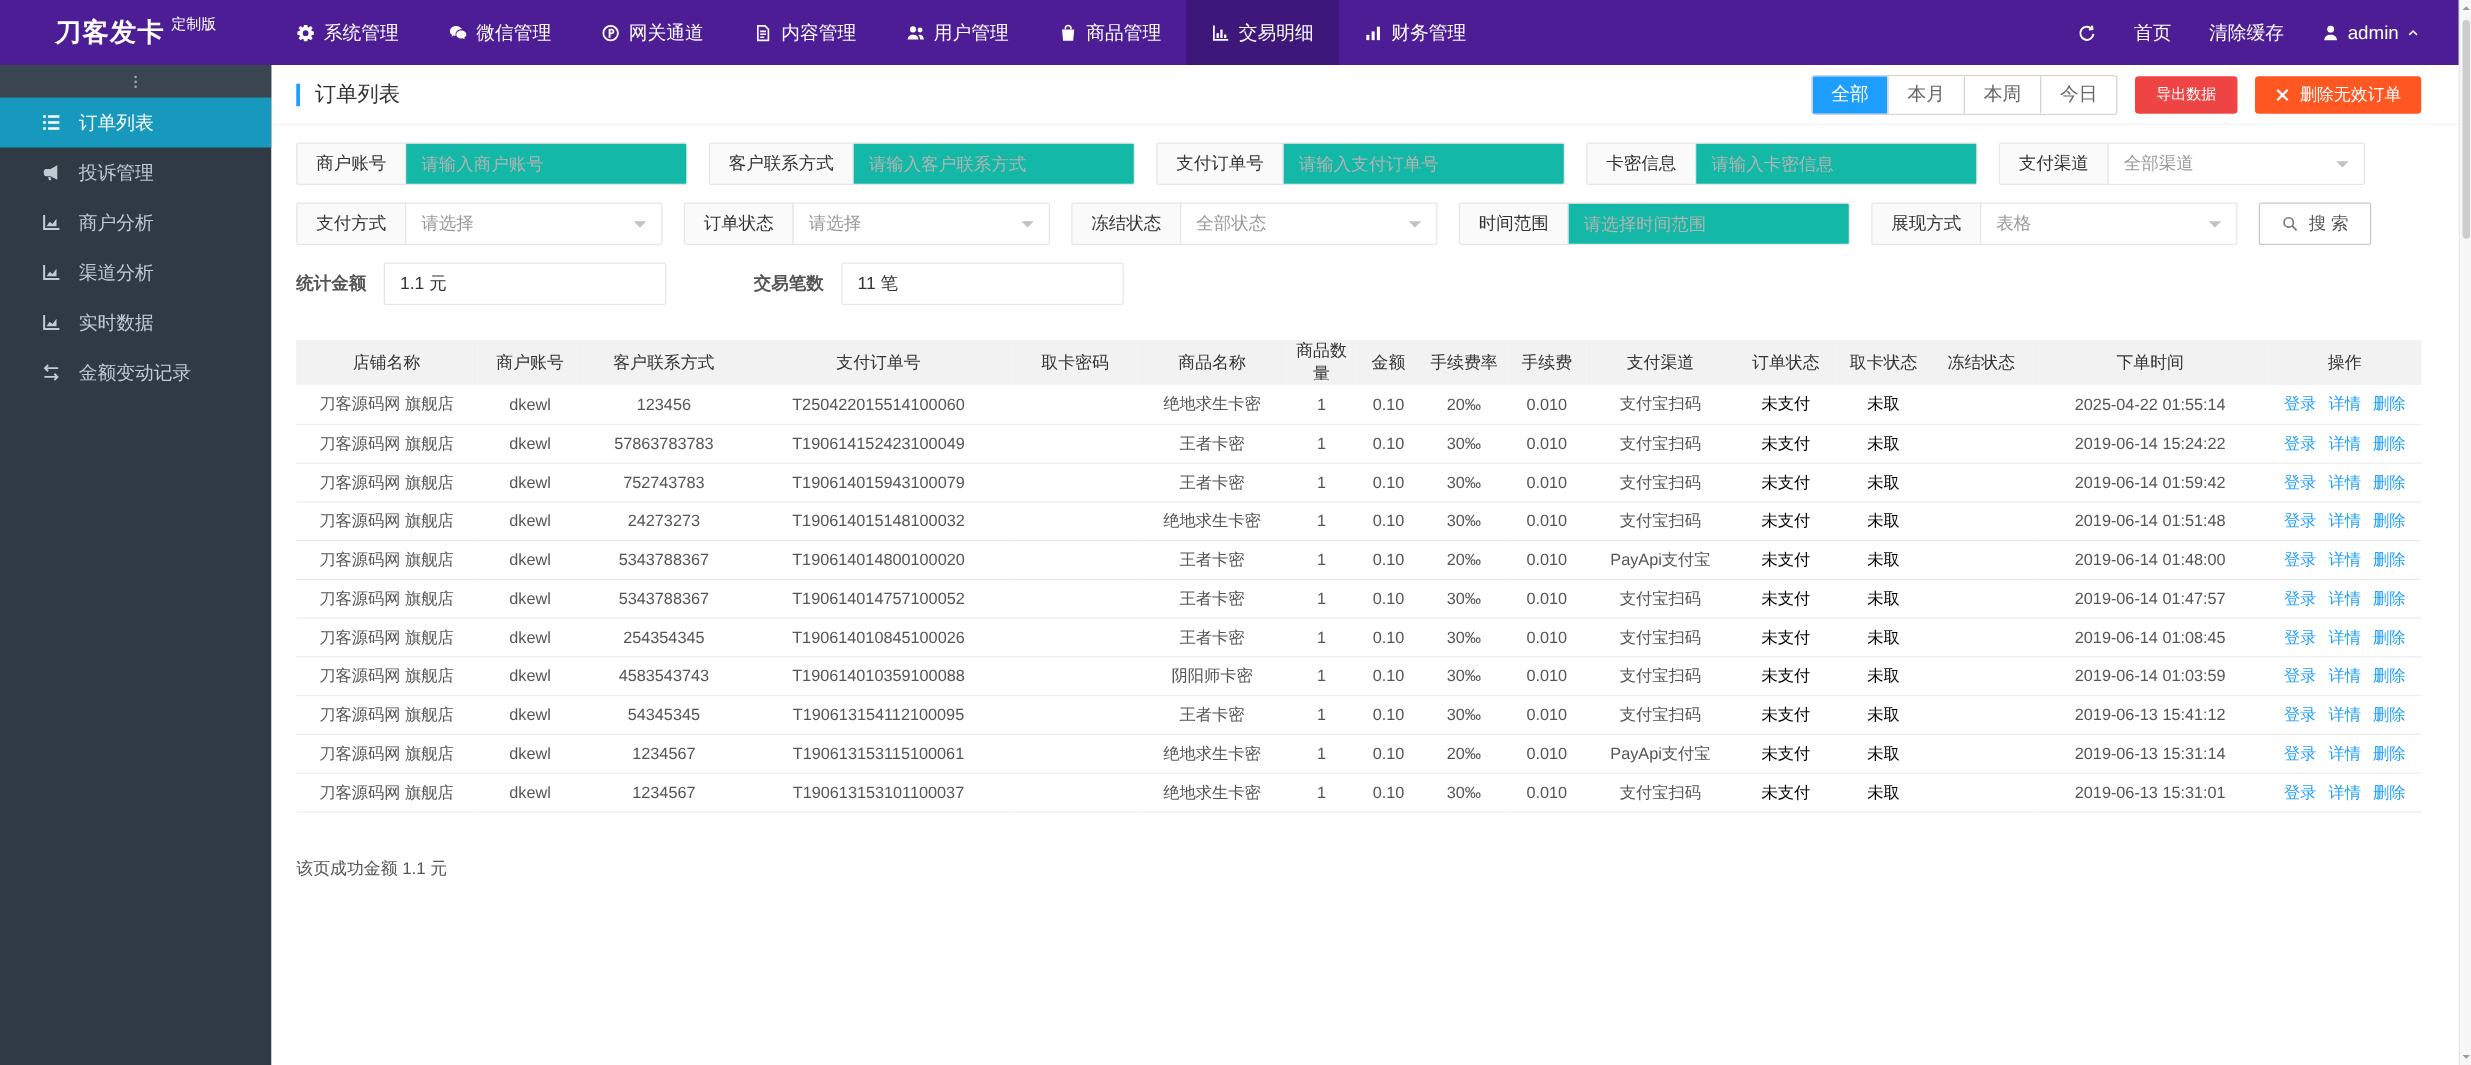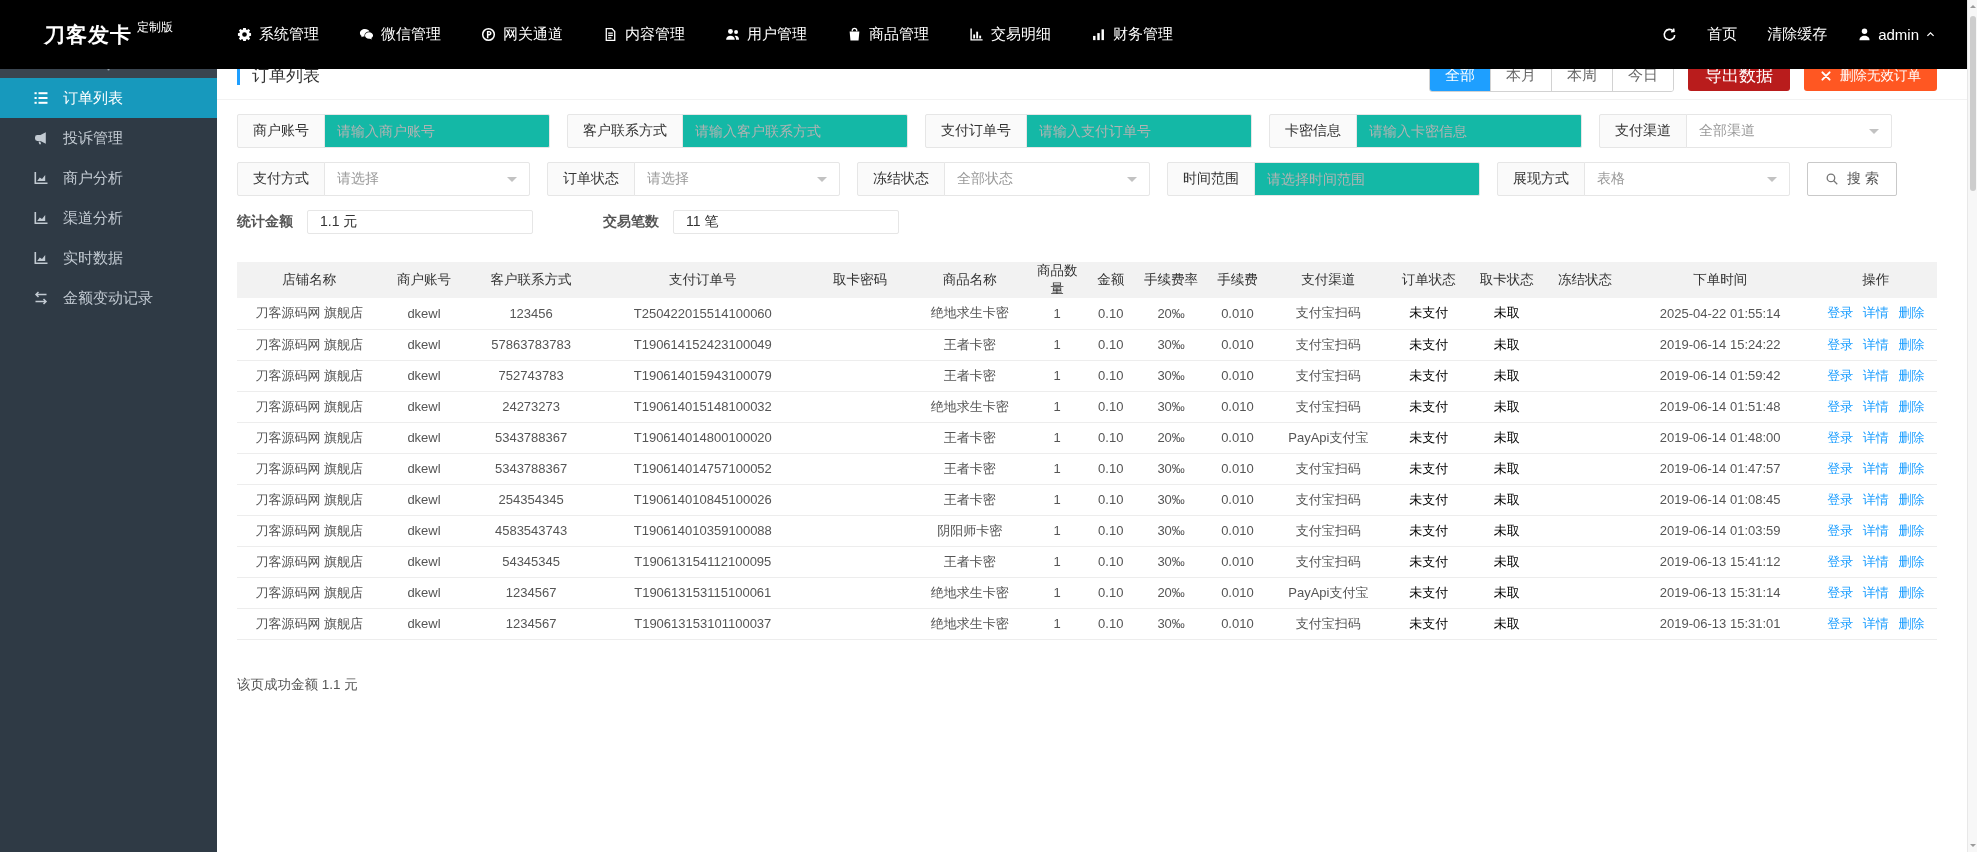--- a/index.html
+++ b/index.html
@@ -3,21 +3,21 @@
 <meta charset="utf-8">
 <style>
   * { margin:0; padding:0; box-sizing:border-box; }
   html,body { width:1977px; height:852px; overflow:hidden; }
   body { font-family:"Liberation Sans","DejaVu Sans",sans-serif; background:#fff; position:relative; color:#333; }
   a { text-decoration:none; cursor:pointer; }
   button { cursor:pointer; font-family:inherit; }
   svg { display:block; }
 
   
-  .navbar { position:absolute; top:0; left:0; width:100%; height:69px; background:#000000; display:flex; align-items:stretch; color:#fff; z-index:5; }
+  .navbar { position:absolute; top:0; left:0; width:100%; height:52px; background:#4c1d95; display:flex; align-items:stretch; color:#fff; z-index:5; }
   .logo { width:217px; min-width:217px; display:flex; align-items:center; justify-content:center; cursor:pointer; }
   .brand { font-size:21px; font-weight:bold; letter-spacing:1px; }
   .brand-badge { font-size:12px; margin-left:5px; transform:translateY(-7px); display:inline-block; }
   .nav-items { display:flex; align-items:stretch; }
   .nav-item { display:flex; align-items:center; gap:7px; padding:0 20px; font-size:15px; color:#fff; }
   .nav-item.active { background:rgba(0,0,0,.18); }
   .nav-item .nv-icon svg { width:15px; height:15px; }
   .nav-right { margin-left:auto; display:flex; align-items:stretch; padding-right:26px; }
   .nav-link { color:#fff; font-size:15px; padding:0 15px; display:flex; align-items:center; gap:6px; }
   .nav-link svg { width:15px; height:15px; }
@@ -33,39 +33,39 @@
 
   
   .main { position:absolute; left:217px; top:52px; right:10px; bottom:0; background:#fff; overflow:hidden; }
   .title-bar { height:48px; display:flex; align-items:center; padding:0 30px 0 20px; border-bottom:1px solid #f2f2f2; }
   .page-title { font-size:17px; font-weight:normal; color:#333; border-left:3px solid #1E9FFF; padding-left:12px; line-height:18px; }
   .title-actions { margin-left:auto; display:flex; align-items:center; gap:14px; }
   .range-group { display:flex; border:1px solid #d2d2d2; border-radius:3px; overflow:hidden; }
   .range-btn { height:30px; padding:0 15px; background:#fff; color:#666; font-size:15px; border:none; border-left:1px solid #d2d2d2; }
   .range-btn:first-child { border-left:none; }
   .range-btn.active { background:#1E9FFF; color:#fff; }
-  .btn-export { height:30px; padding:0 17px; background:#b91c1c; color:#fff; border:none; border-radius:3px; font-size:17px; }
+  .btn-export { height:30px; padding:0 17px; background:#ef4444; color:#fff; border:none; border-radius:3px; font-size:12px; }
   .btn-delete { height:30px; padding:0 16px; background:#FF5722; color:#fff; border:none; border-radius:3px; font-size:13.5px; display:flex; align-items:center; gap:8px; }
   .btn-delete svg { width:12px; height:12px; }
 
   
   .filters { padding:14px 30px 0 20px; }
   .filter-row { display:flex; align-items:center; margin-bottom:14px; }
   .filter-group { display:flex; margin-right:17px; }
   .f-label { display:flex; align-items:center; padding:0 15px; height:34px; border:1px solid #e6e6e6; background:#fafafa; font-size:14px; color:#333; border-radius:2px 0 0 2px; white-space:nowrap; }
   .f-input { width:226px; height:34px; border:1px solid #e6e6e6; margin-left:-1px; padding:0 12px; font-size:14px; color:#333; border-radius:0 2px 2px 0; outline:none; background:#14b8a6; }
   .f-input::placeholder { color:#b3b3b3; }
   .f-select { width:206px; height:34px; border:1px solid #e6e6e6; margin-left:-1px; display:flex; align-items:center; padding:0 12px; font-size:14px; color:#999; position:relative; border-radius:0 2px 2px 0; cursor:pointer; background:#fff; }
   .f-caret { position:absolute; right:12px; top:50%; margin-top:-2px; width:0; height:0; border:5px solid transparent; border-top-color:#c2c2c2; }
   .filter-group:not(.is-select) .f-select { display:none; }
   .btn-search { height:34px; padding:0 17px; background:#fff; border:1px solid #c9c9c9; border-radius:2px; font-size:14px; color:#555; display:flex; align-items:center; gap:8px; }
   .btn-search svg { width:14px; height:14px; color:#777; }
   .stat-group { display:flex; align-items:center; margin-right:70px; }
   .stat-label { font-size:14px; color:#555; margin-right:14px;font-weight:bold; }
-  .stat-input { width:226px; height:24px; border:1px solid #e6e6e6; border-radius:2px; padding:6px 12px; font-size:14px; color:#333; outline:none; background:#fff; }
+  .stat-input { width:226px; height:24px; border:1px solid #e6e6e6; border-radius:2px; padding:16px 12px; font-size:14px; color:#333; outline:none; background:#fff; }
 
   
   .orders { width:calc(100% - 50px); margin:28px 30px 0 20px; border-collapse:collapse; table-layout:fixed; }
   .orders th { background:#f2f2f2; font-weight:normal; font-size:13.5px; color:#333; height:36px; padding:0 4px; text-align:center; }
   .orders td { height:31px; font-size:13px; color:#555; text-align:center; padding:0 4px; border-bottom:1px solid #ededed; overflow:hidden; white-space:nowrap; text-overflow:ellipsis; }
   .orders td.red { color:#000000; }
   .orders td.ops a { color:#1E9FFF; margin:0 3px; }
   .footer-note { margin:36px 0 0 20px; font-size:13.5px; color:#555; }
 
   

